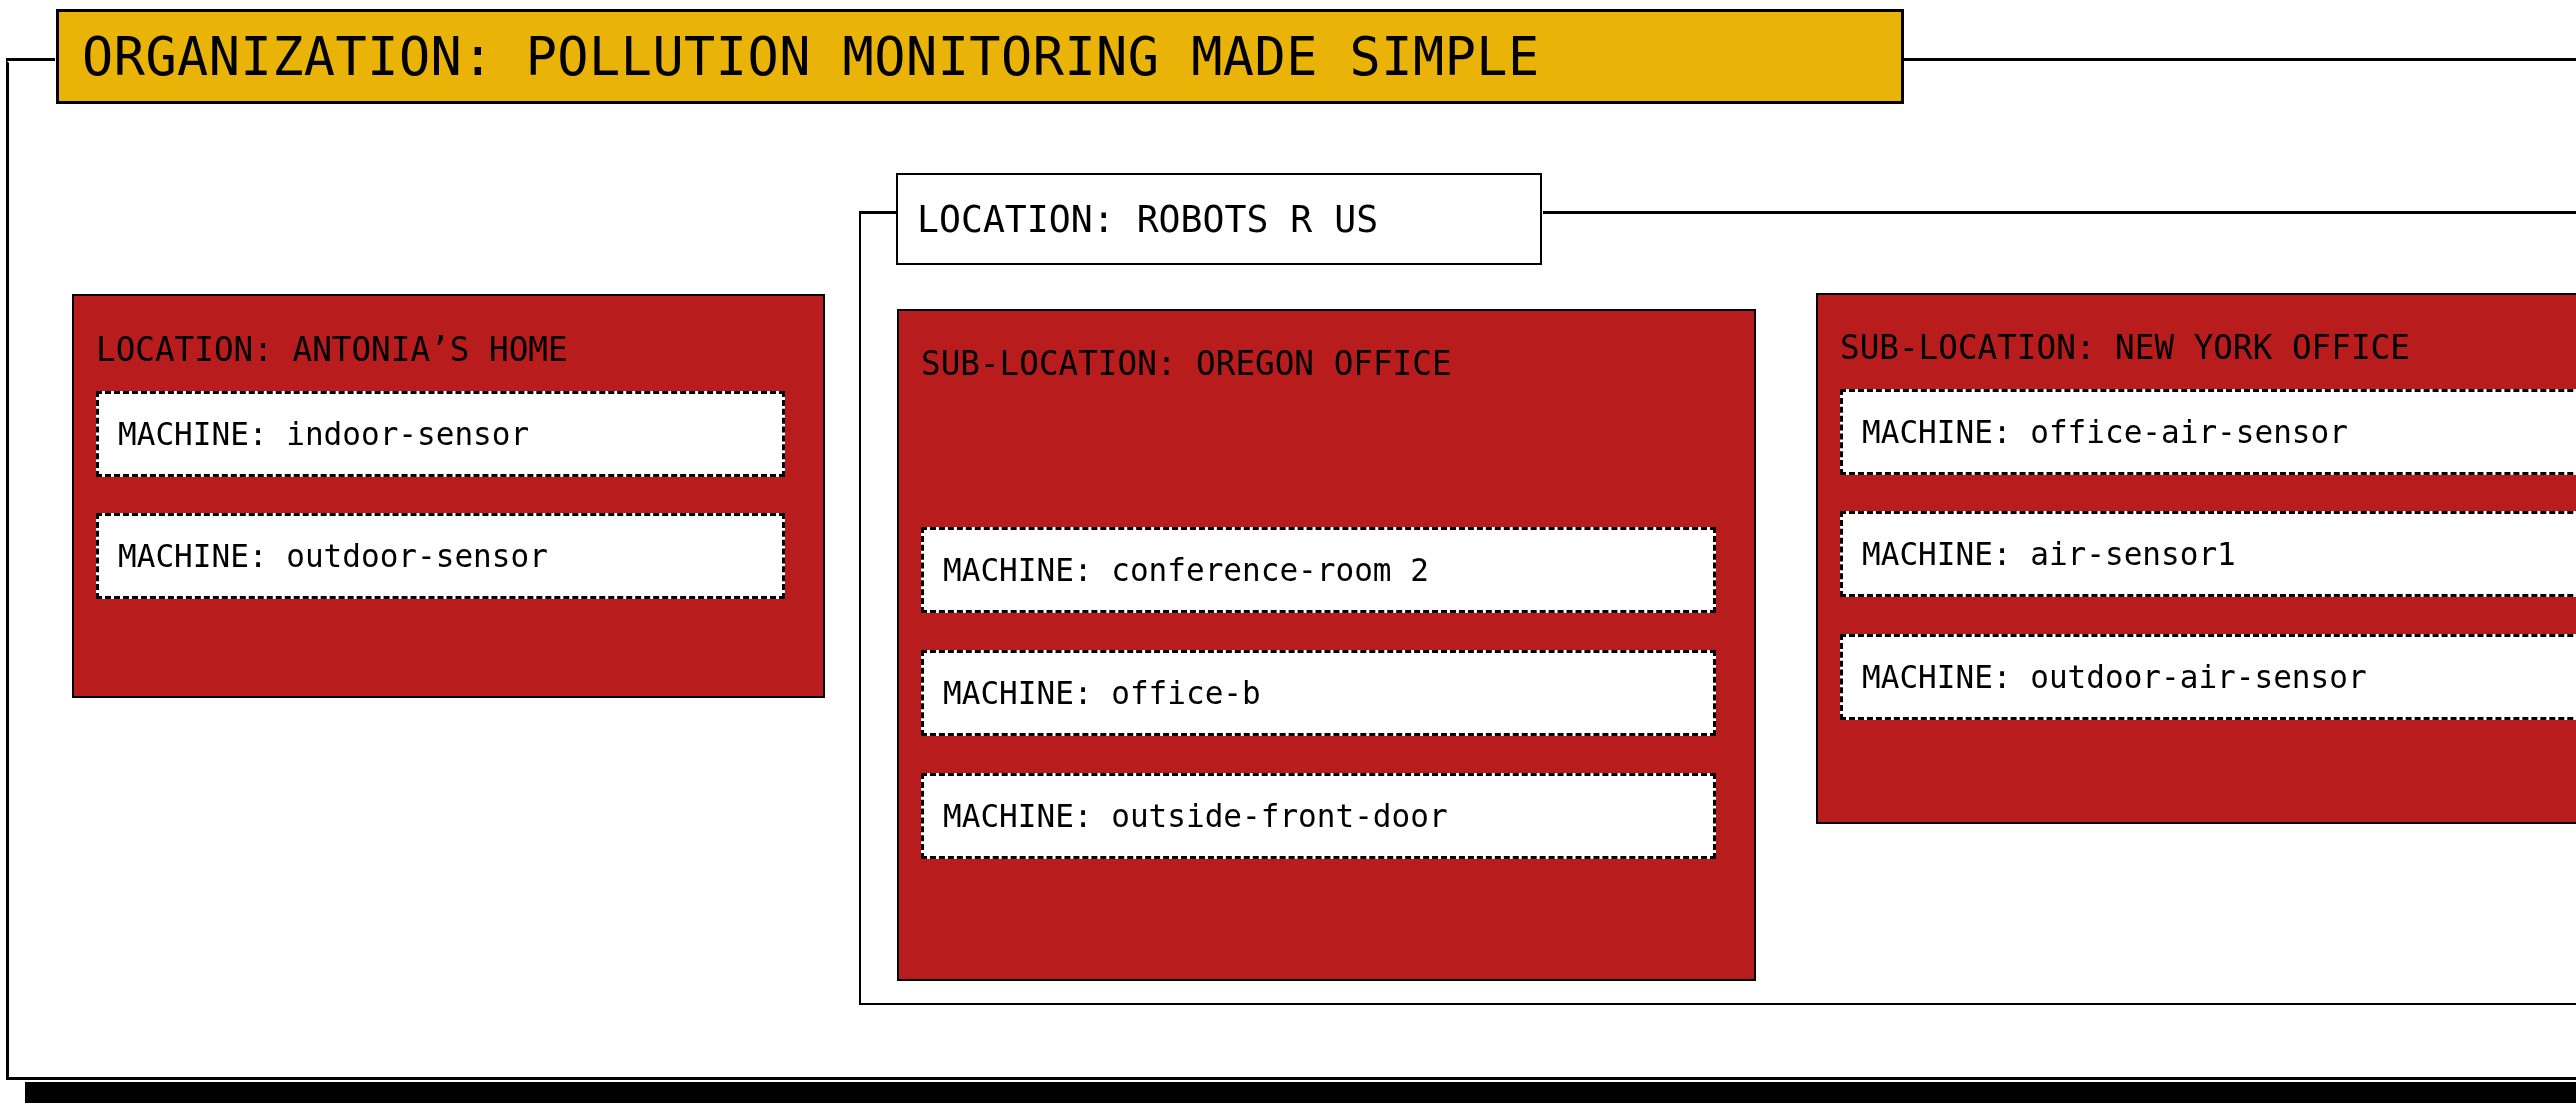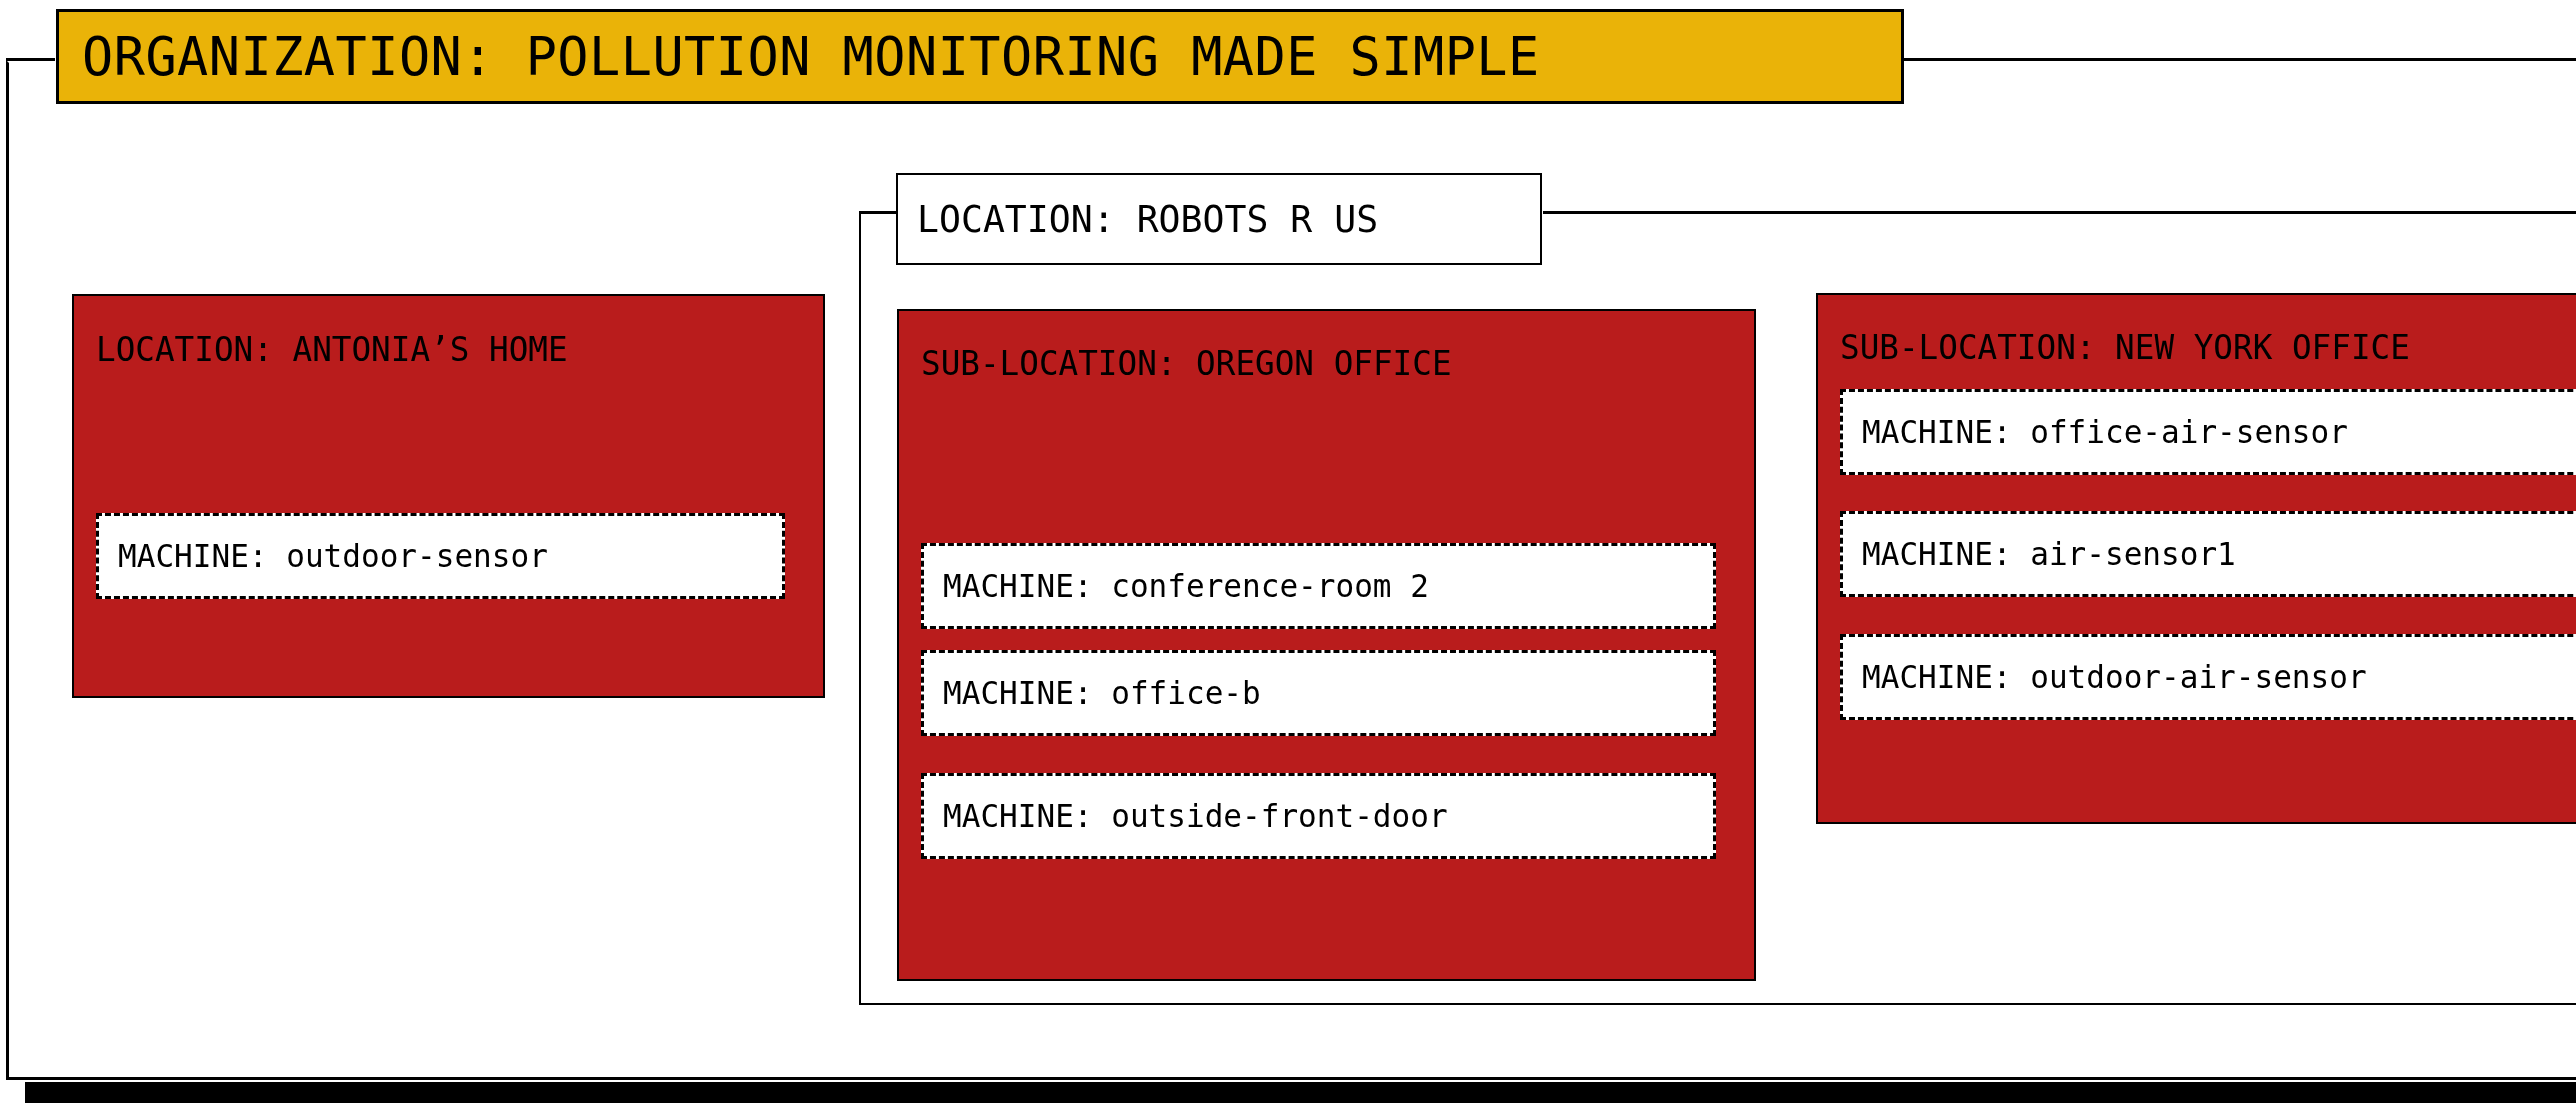--- a/index.html
+++ b/index.html
@@ -186,39 +186,42 @@
   <div class="org-frame-top-left"></div>
   <div class="org-frame-top-right"></div>
 
   <div class="org-title-box">
     <span class="org-title-text">ORGANIZATION: POLLUTION MONITORING MADE SIMPLE</span>
   </div>
 
   <div class="panel panel-home">
     <span class="panel-title" style="left:21.6px; top:36px;">LOCATION: ANTONIA’S HOME</span>
 
+    <div class="machine" style="left:21.6px; top:95px; width:689px; height:86px;">
+      <span class="machine-text">MACHINE: indoor-sensor</span>
+    </div>
 
     <div class="machine" style="left:21.6px; top:217px; width:689px; height:86px;">
       <span class="machine-text">MACHINE: outdoor-sensor</span>
     </div>
   </div>
 
   <div class="loc-frame"></div>
   <div class="loc-frame-top-left"></div>
   <div class="loc-frame-top-right"></div>
 
   <div class="loc-title-box">
     <span class="loc-title-text">LOCATION: ROBOTS R US</span>
   </div>
 
   <div class="panel panel-oregon">
     <span class="panel-title" style="left:21.6px; top:35px;">SUB-LOCATION: OREGON OFFICE</span>
 
 
-    <div class="machine" style="left:21.6px; top:216px; width:795px; height:86px;margin-top:16px;">
+    <div class="machine" style="left:21.6px; top:216px; width:795px; height:86px;">
       <span class="machine-text">MACHINE: conference-room 2</span>
     </div>
 
     <div class="machine" style="left:21.6px; top:339px; width:795px; height:86px;">
       <span class="machine-text">MACHINE: office-b</span>
     </div>
 
     <div class="machine" style="left:21.6px; top:462px; width:795px; height:86px;">
       <span class="machine-text">MACHINE: outside-front-door</span>
     </div>

